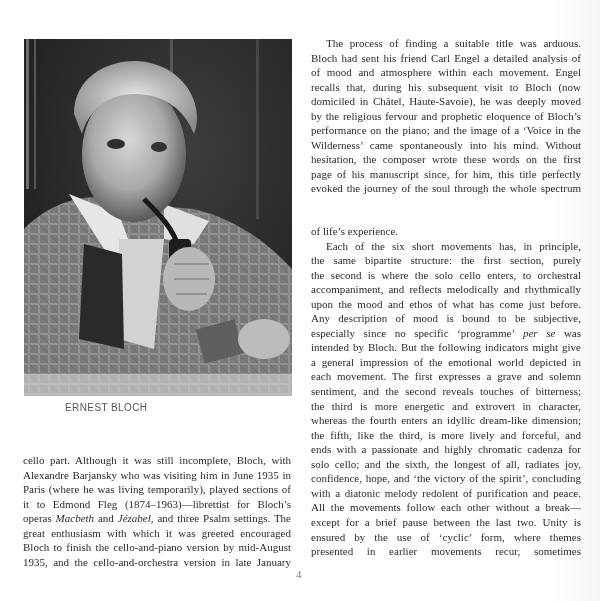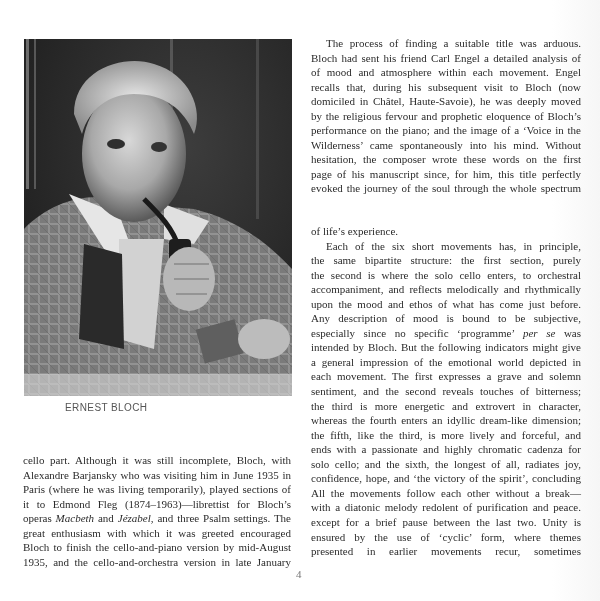--- a/index.html
+++ b/index.html
@@ -177,21 +177,21 @@
       <span class="line"><span>intended by Bloch. But the following indicators might give</span></span>
       <span class="line"><span>a general impression of the emotional world depicted in</span></span>
       <span class="line"><span>each movement. The first expresses a grave and solemn</span></span>
       <span class="line"><span>sentiment, and the second reveals touches of bitterness;</span></span>
       <span class="line"><span>the third is more energetic and extrovert in character,</span></span>
       <span class="line"><span>whereas the fourth enters an idyllic dream-like dimension;</span></span>
       <span class="line"><span>the fifth, like the third, is more lively and forceful, and</span></span>
       <span class="line"><span>ends with a passionate and highly chromatic cadenza for</span></span>
       <span class="line"><span>solo cello; and the sixth, the longest of all, radiates joy,</span></span>
       <span class="line"><span>confidence, hope, and ‘the victory of the spirit’, concluding</span></span>
+      <span class="line"><span>with a diatonic melody redolent of purification and peace.</span></span>
       <span class="line"><span>All the movements follow each other without a break—</span></span>
-      <span class="line"><span>with a diatonic melody redolent of purification and peace.</span></span>
       <span class="line"><span>except for a brief pause between the last two. Unity is</span></span>
       <span class="line"><span>ensured by the use of ‘cyclic’ form, where themes</span></span>
       <span class="line"><span>presented in earlier movements recur, sometimes</span></span>
     </div>
 
   <div class="page-number">4</div>
 </div>
 
 </body></html>

